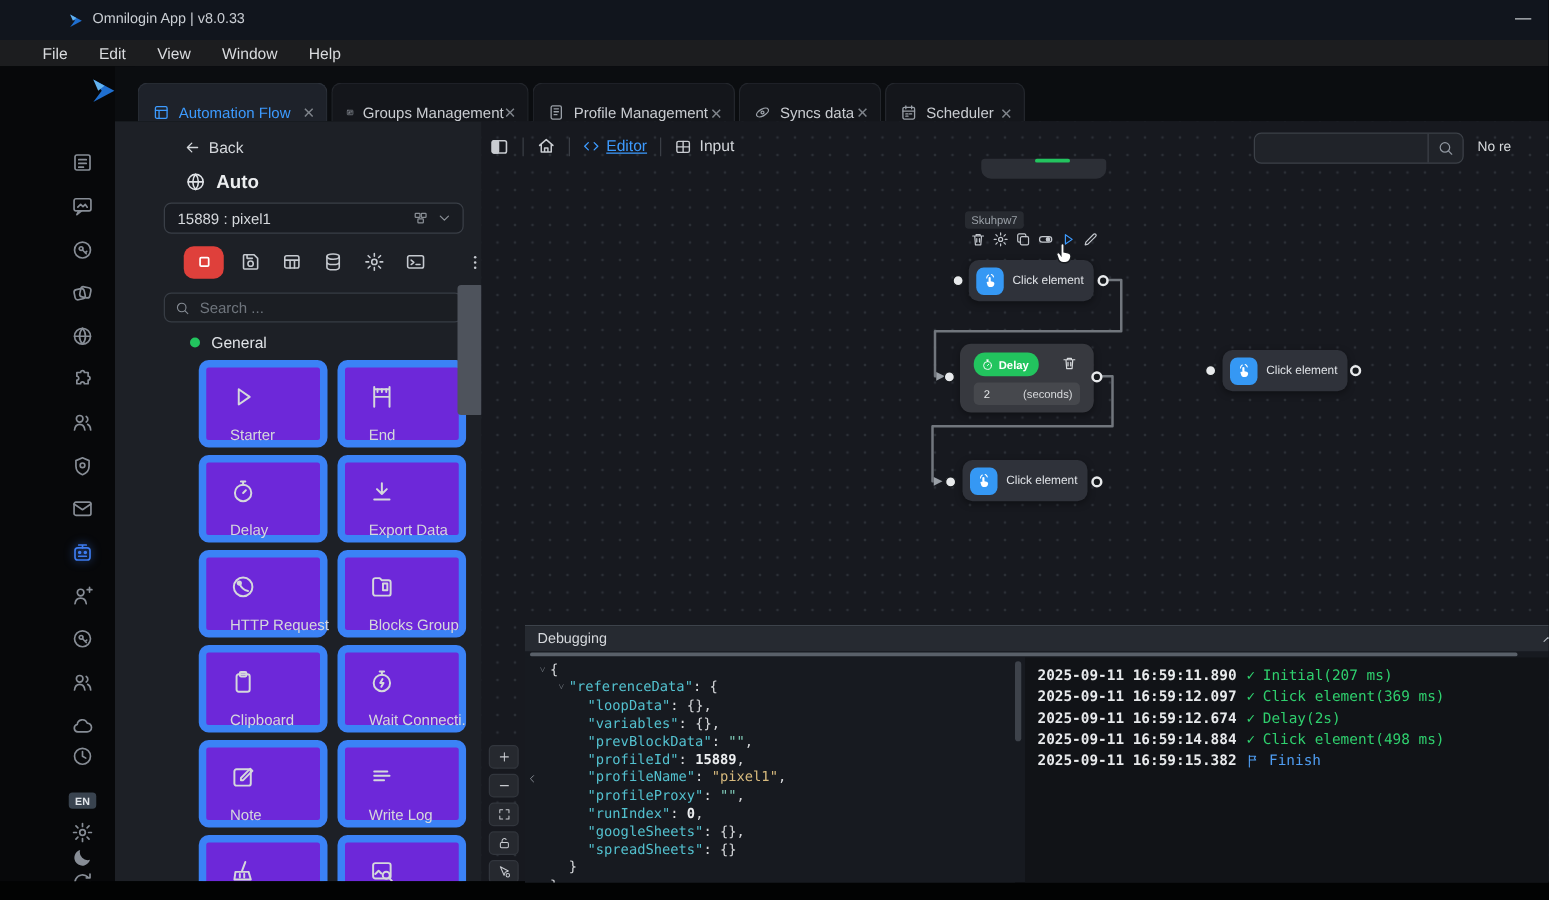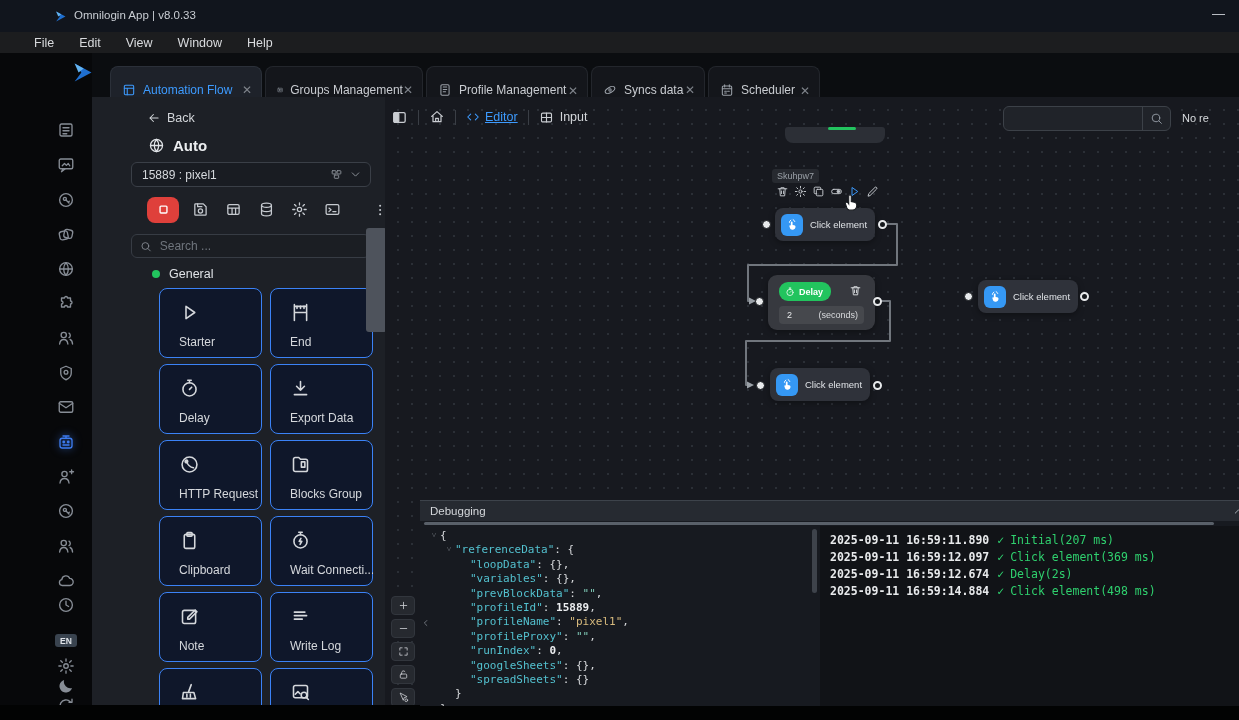--- a/index.html
+++ b/index.html
@@ -55,21 +55,21 @@
   #panel-search{left:131px;top:234px;width:239px;height:24px;background:#1b1e23;border:1px solid #373c44;border-radius:6px;
                 display:flex;align-items:center;box-sizing:border-box;padding:0 8px;}
   #panel-search .ic{width:13px;height:13px;color:#868c94;margin-right:6px;}
   #panel-search input{background:transparent;border:none;outline:none;color:#c8ccd1;font-size:12px;width:100%;font-family:inherit;}
   #panel-search input::placeholder{color:#6f757d;}
   #general-row{left:131px;top:266px;width:240px;height:16px;display:flex;align-items:center;}
   #general-dot{width:8px;height:8px;border-radius:50%;background:#22c55e;margin-left:5px;margin-right:9px;}
   #general-label{font-size:12.5px;color:#dfe2e6;flex:1;}
   #general-row .chev{width:13px;height:13px;color:#9ba1a8;}
   #blocks-grid{left:143px;top:288px;width:214px;height:417px;display:grid;grid-template-columns:103px 103px;grid-auto-rows:70px;gap:6px 8px;overflow:hidden;}
-  .card{background:#0f172a;border:1px solid #3b82f6;border-radius:8px;box-sizing:border-box;padding:13px 0 0 19px;}
+  .card{background:#6d28d9;border:6px solid #3b82f6;border-radius:8px;box-sizing:border-box;padding:13px 0 0 19px;}
   .card .ic{width:21px;height:21px;color:#d5d8dc;}
   .card .lbl{display:block;margin-top:8px;font-size:12px;color:#d5d8dc;white-space:nowrap;}
   #panel-scroll{left:366px;top:228px;width:5px;height:104px;border-radius:3px;background:#4e535c;}
 
   
   #canvas{left:385px;top:97px;width:854px;height:608px;background:#17191f;overflow:hidden;
           background-image:radial-gradient(#2b2f36 1px,transparent 1.3px);background-size:14px 14px;background-position:6px 6px;}
   .cv{position:absolute;}
   #cv-toolbar{left:0;top:0;width:620px;height:40px;display:flex;align-items:center;padding-left:6px;box-sizing:border-box;}
   .cvt-ic{width:17px;height:17px;color:#c9ccd1;}
@@ -724,17 +724,20 @@
     <span class="ic" id="debug-handle">
         <svg viewBox="0 0 24 24" fill="none" stroke="currentColor" stroke-width="1.8" stroke-linecap="round" stroke-linejoin="round">
           <path d="M14 6l-6 6 6 6"></path>
         </svg>
       </span>
     <div id="log-zone">
         <div class="log ok"><span class="ts">2025-09-11 16:59:11.890</span><span class="chk">✓</span><span class="msg">Initial(207 ms)</span></div>
         <div class="log ok"><span class="ts">2025-09-11 16:59:12.097</span><span class="chk">✓</span><span class="msg">Click element(369 ms)</span></div>
         <div class="log ok"><span class="ts">2025-09-11 16:59:12.674</span><span class="chk">✓</span><span class="msg">Delay(2s)</span></div>
         <div class="log ok"><span class="ts">2025-09-11 16:59:14.884</span><span class="chk">✓</span><span class="msg">Click element(498 ms)</span></div>
+        <div class="log finish"><span class="ts">2025-09-11 16:59:15.382</span><span class="ic flg"><svg viewBox="0 0 24 24" fill="none" stroke="currentColor" stroke-width="1.8" stroke-linecap="round" stroke-linejoin="round">
+              <path d="M5 3v18M5 4h10l-2 3 2 3H5"></path>
+            </svg></span><span class="msg">Finish</span></div>
       </div>
   </div>
 
   <div class="abs" id="bottom-strip"></div>
 </div>
 
 </body></html>

